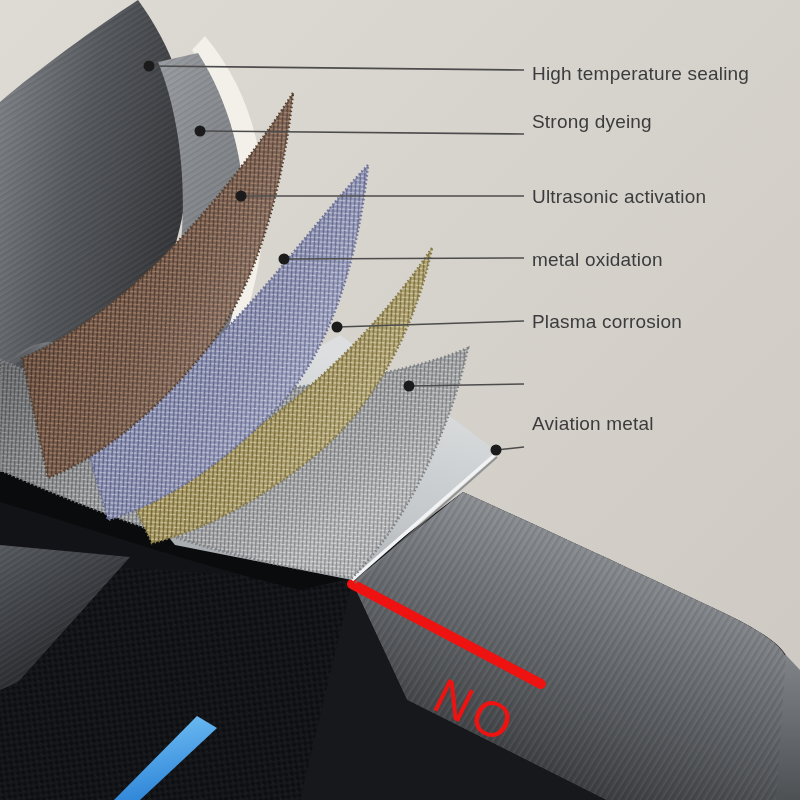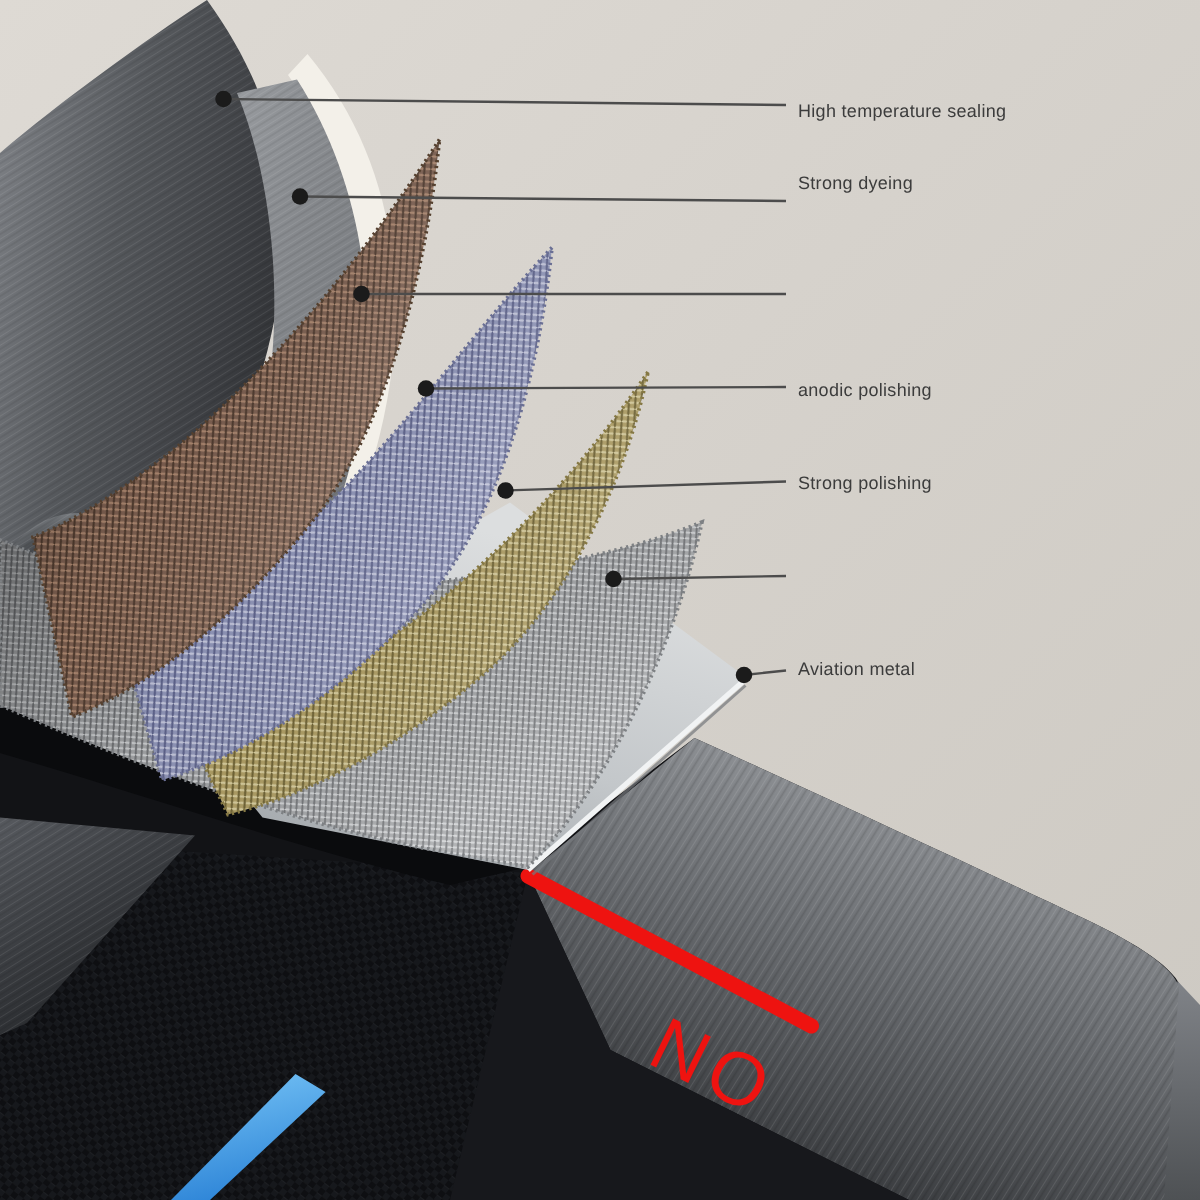--- a/index.html
+++ b/index.html
@@ -3,21 +3,21 @@
 <meta charset="utf-8">
 <style>
   html,body{margin:0;padding:0;background:#888;}
   .stage{
     position:relative;width:800px;height:800px;overflow:hidden;
     background:linear-gradient(135deg,#dedad4 0%,#d6d2cc 45%,#cdc9c2 100%);
     font-family:"Liberation Sans",sans-serif;
   }
   .stage svg{position:absolute;left:0;top:0;}
   .callout-label{
-    position:absolute;left:532px;font-size:12px;line-height:20px;
+    position:absolute;left:532px;font-size:19px;line-height:20px;
     color:#3c3c3c;letter-spacing:.2px;white-space:nowrap;
   }
 </style>
 </head>
 <body>
 
 <div class="stage">
 <svg width="800" height="800" viewBox="0 0 800 800">
   <defs>
 
@@ -170,16 +170,17 @@
     <circle r="5.5" cx="241" cy="196"></circle>
     <circle r="5.5" cx="284" cy="259"></circle>
     <circle r="5.5" cx="337" cy="327"></circle>
     <circle r="5.5" cx="409" cy="386"></circle>
     <circle r="5.5" cx="496" cy="450"></circle>
   </g>
 </svg>
 
 <div class="callout-label" style="top:64px">High temperature sealing</div>
 <div class="callout-label" style="top:112px">Strong dyeing</div>
-<div class="callout-label" style="top:250px">anodic polishing</div>
-<div class="callout-label" style="top:312px">Strong polishing</div>
-<div class="callout-label" style="top:436px">Aviation metal</div>
+<div class="callout-label" style="top:187px">Ultrasonic activation</div>
+<div class="callout-label" style="top:250px">metal oxidation</div>
+<div class="callout-label" style="top:312px">Plasma corrosion</div>
+<div class="callout-label" style="top:414px">Aviation metal</div>
 </div>
 
 </body></html>

